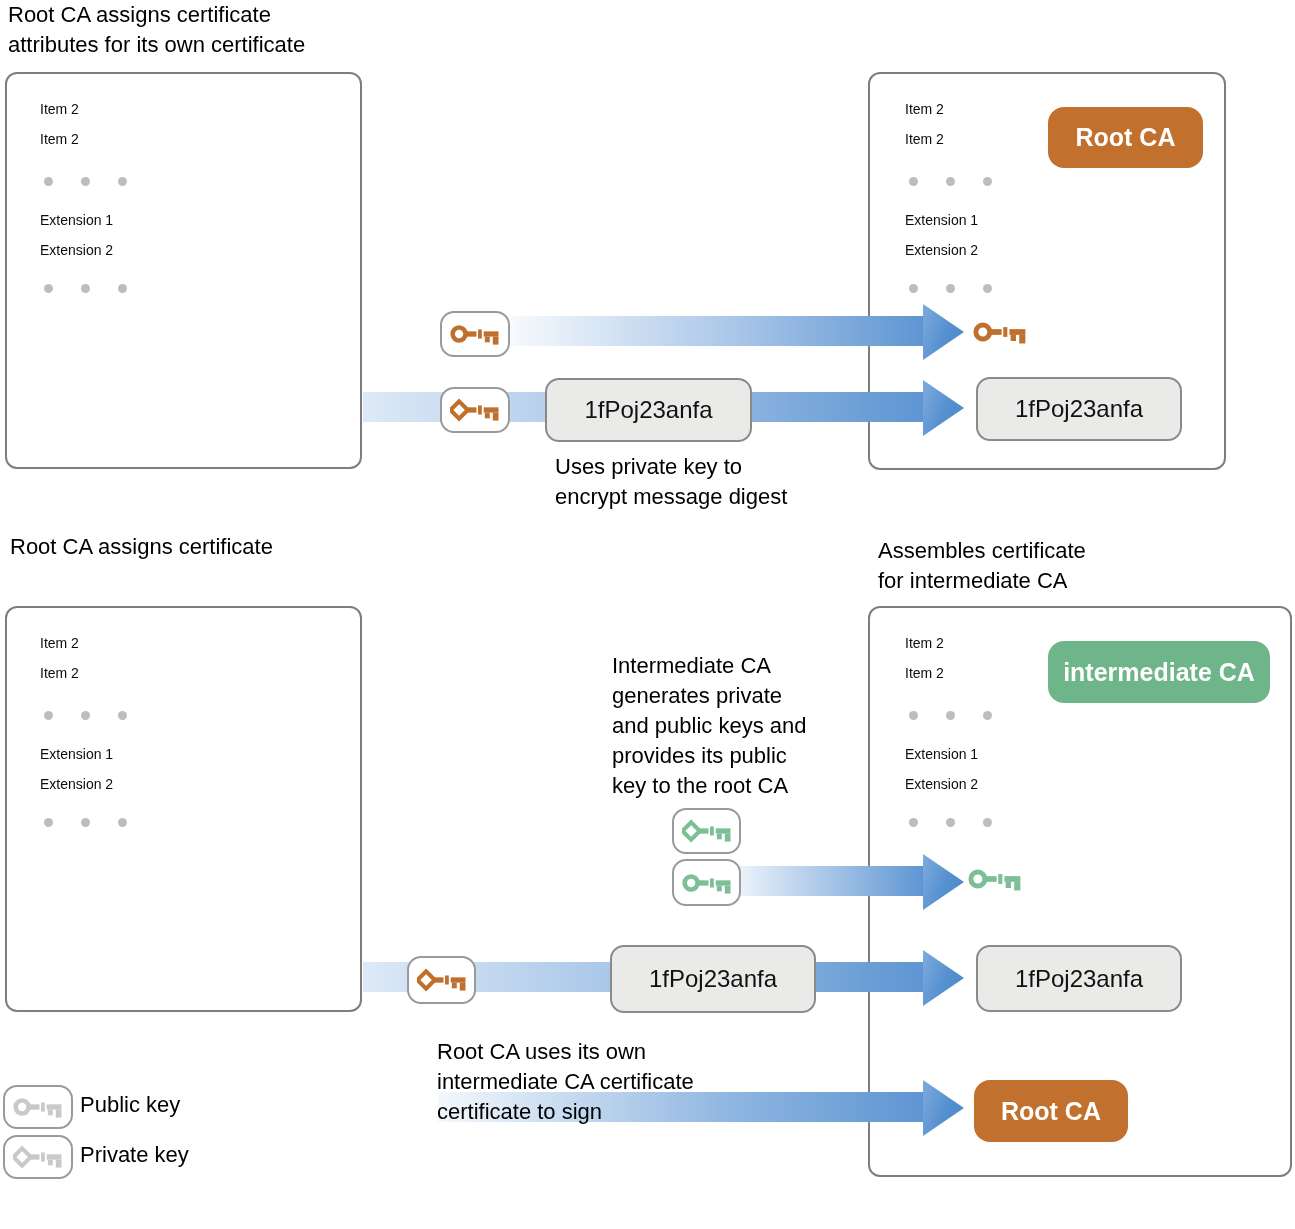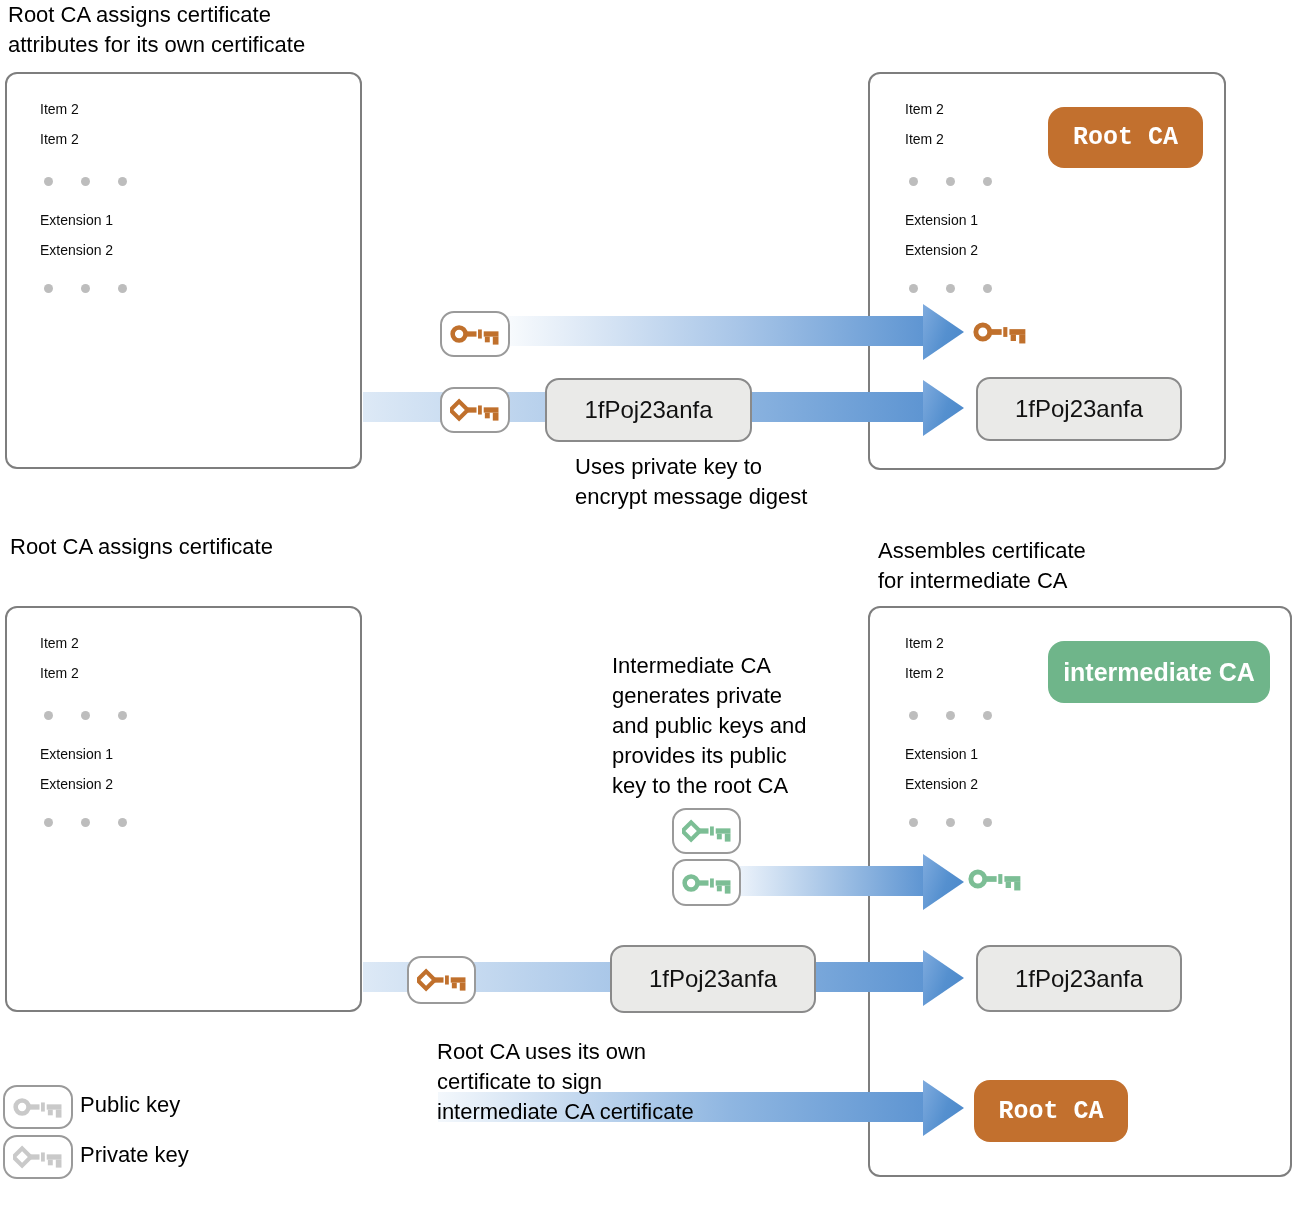--- a/index.html
+++ b/index.html
@@ -5,21 +5,21 @@
   html,body{margin:0;padding:0;background:#fff;}
   .page{position:relative;width:1295px;height:1229px;background:#fff;overflow:hidden;
         font-family:"Liberation Sans", sans-serif;color:#0c0c0c;}
   .caption{position:absolute;font-size:22px;line-height:30px;color:#000;z-index:5;}
   .box{position:absolute;background:#fff;border:2px solid #7e7e7e;border-radius:12px;z-index:1;}
   .box-block{position:absolute;font-size:14px;line-height:30px;z-index:2;}
   .dots{position:absolute;display:flex;gap:28px;z-index:2;}
   .dot{width:9px;height:9px;border-radius:50%;background:#bdbdbd;}
   .badge{position:absolute;border-radius:16px;color:#fff;font-weight:bold;font-size:25px;
          display:flex;align-items:center;justify-content:center;z-index:4;}
-  .badge.orange{background:var(--root-ca-badge);font-family:Liberation Mono, monospace;}
+  .badge.orange{background:var(--root-ca-badge);}
   .badge.green{background:var(--intermediate-badge);}
   .hashbox{position:absolute;background:#eaeae8;border:2px solid #8a8a8a;border-radius:14px;
            display:flex;align-items:center;justify-content:center;font-size:24px;color:#111;z-index:4;}
   .key-badge{position:absolute;background:#fff;border:2px solid #9a9a9a;border-radius:14px;
              display:flex;align-items:center;justify-content:center;z-index:4;}
   .key-svg{display:block;}
   .key-orange{color:var(--key-orange);}
   .key-green{color:var(--key-green);}
   .key-gray{color:var(--key-gray);}
   .naked-key{position:absolute;z-index:4;}
@@ -57,21 +57,21 @@
 </svg>
 
 <div class="page">
 
   <div class="caption" style="left:8px;top:0px;">
     <div>Root CA assigns certificate</div>
     <div>attributes for its own certificate</div>
   </div>
 
 
-  <div class="caption" style="left:555px;top:452px;margin-left:20px;">
+  <div class="caption" style="left:555px;top:452px;">
     <div>Uses private key to</div>
     <div>encrypt message digest</div>
   </div>
 
   <div class="caption" style="left:10px;top:532px;">
     <div>Root CA assigns certificate</div>
   </div>
 
   <div class="caption" style="left:878px;top:536px;">
     <div>Assembles certificate</div>
@@ -82,22 +82,22 @@
     <div>Intermediate CA</div>
     <div>generates private</div>
     <div>and public keys and</div>
     <div>provides its public</div>
     <div>key to the root CA</div>
   </div>
 
 
   <div class="caption" style="left:437px;top:1037px;">
     <div>Root CA uses its own</div>
+    <div>intermediate CA certificate</div>
     <div>certificate to sign</div>
-    <div>intermediate CA certificate</div>
   </div>
 
   <div class="box" style="left:5px;top:72px;width:353px;height:393px;"></div>
   <div class="box" style="left:868px;top:72px;width:354px;height:394px;"></div>
   <div class="box" style="left:5px;top:606px;width:353px;height:402px;"></div>
   <div class="box" style="left:868px;top:606px;width:420px;height:567px;"></div>
 
   <div class="box-block" style="left:40px;top:94px;">
     <div>Item 2</div>
     <div>Item 2</div>

